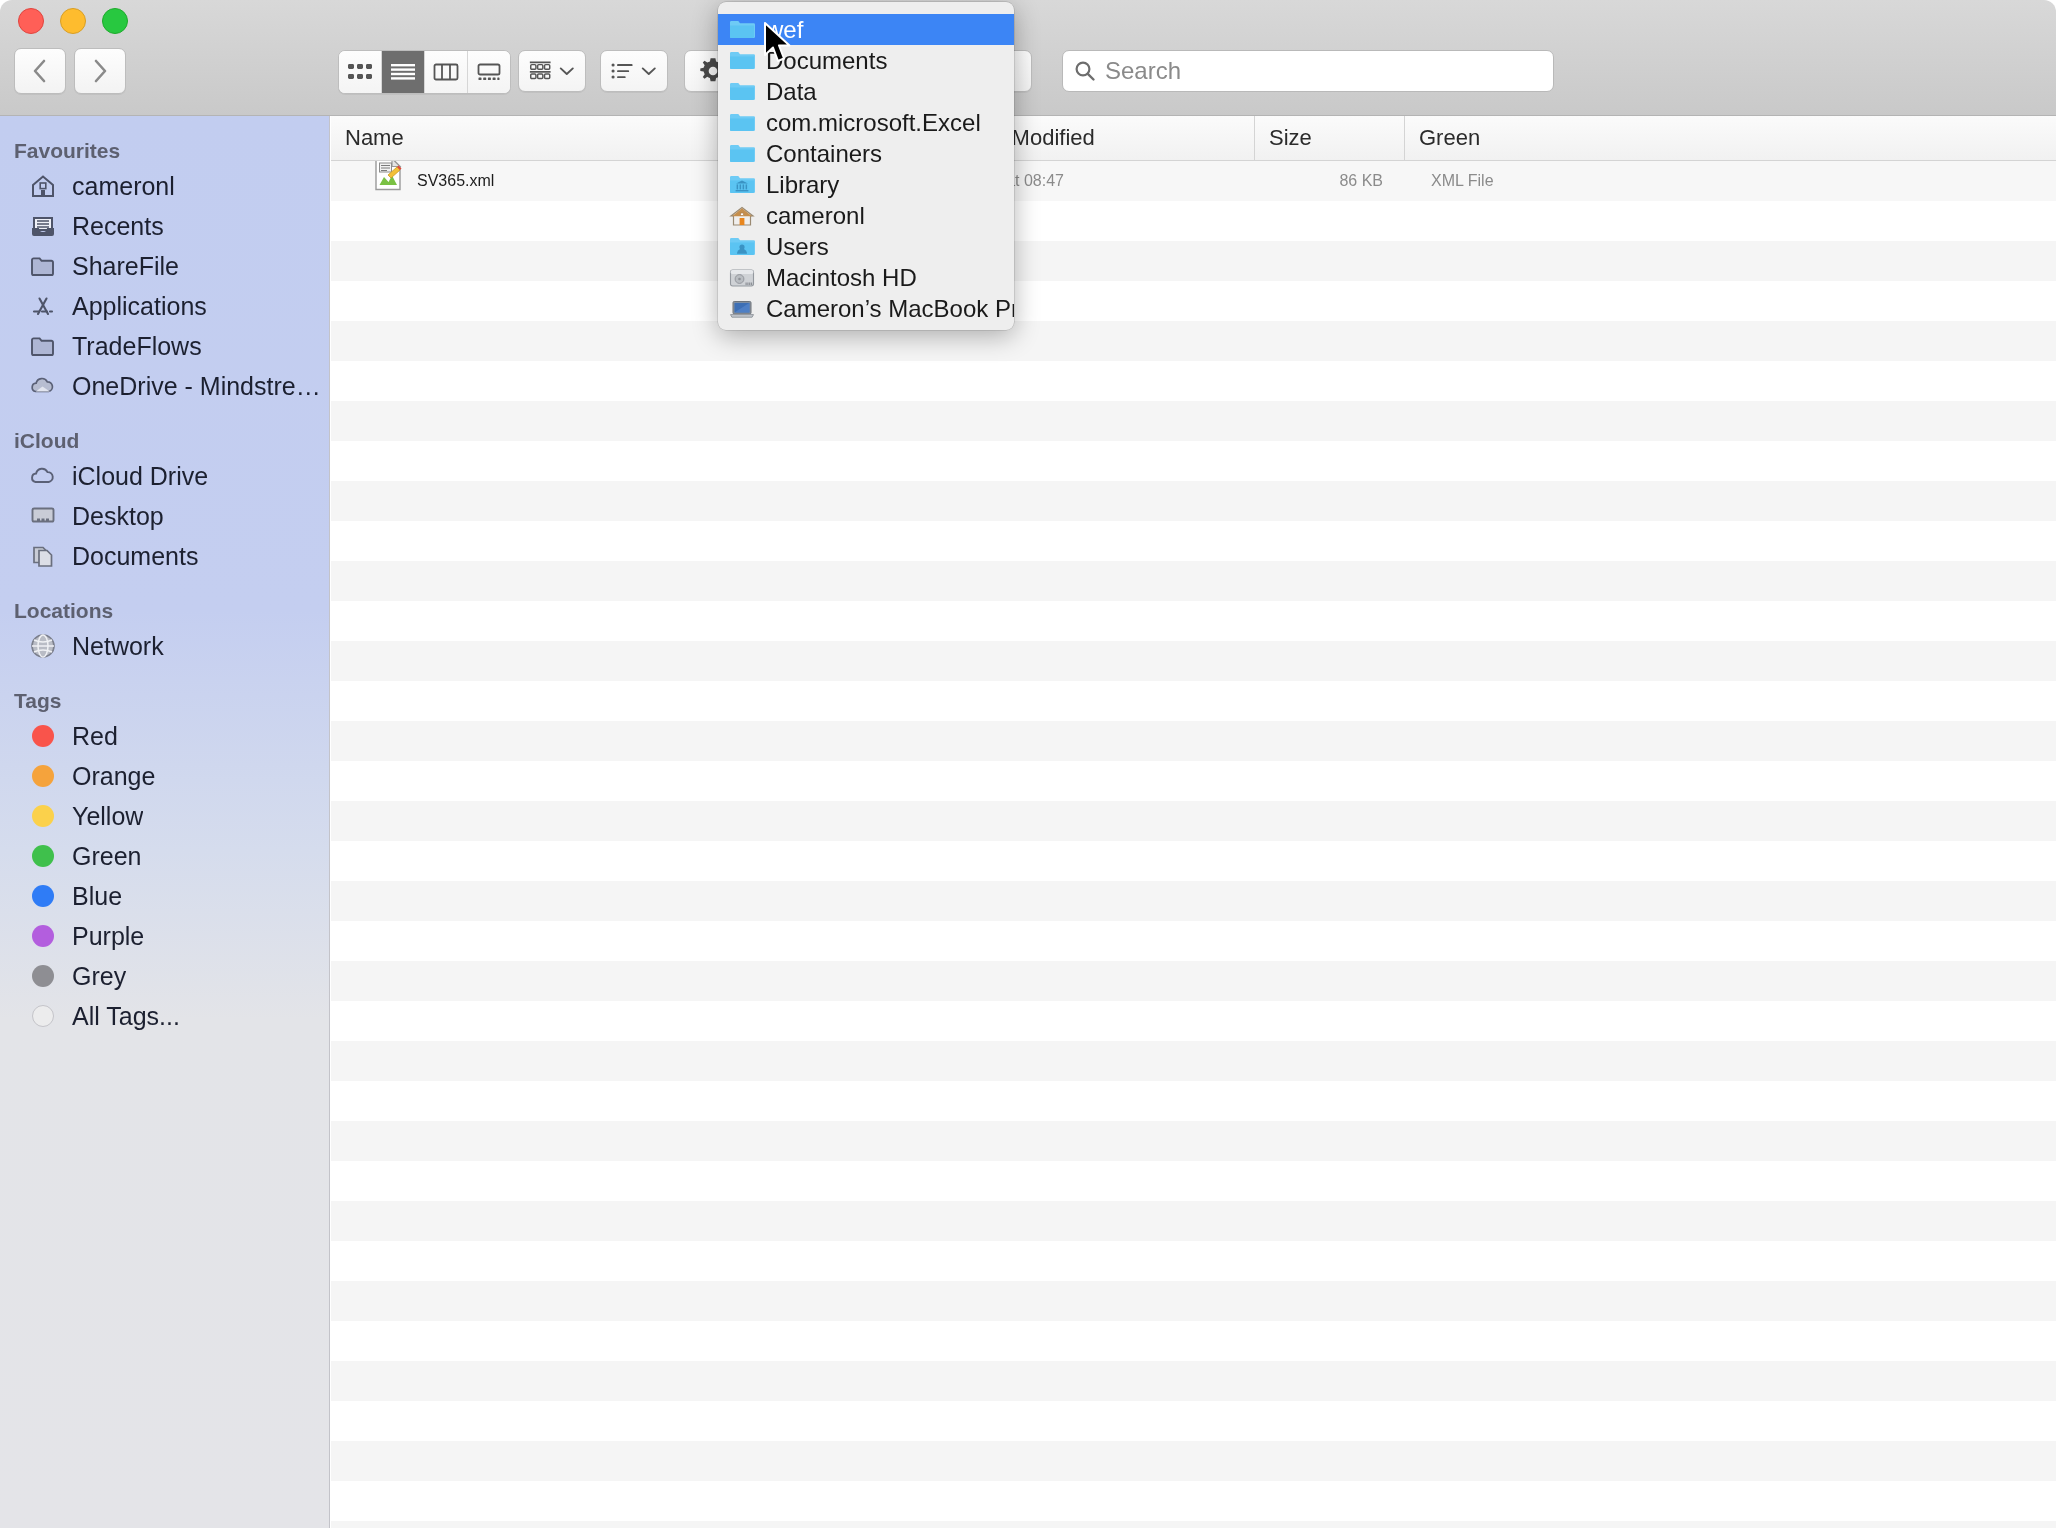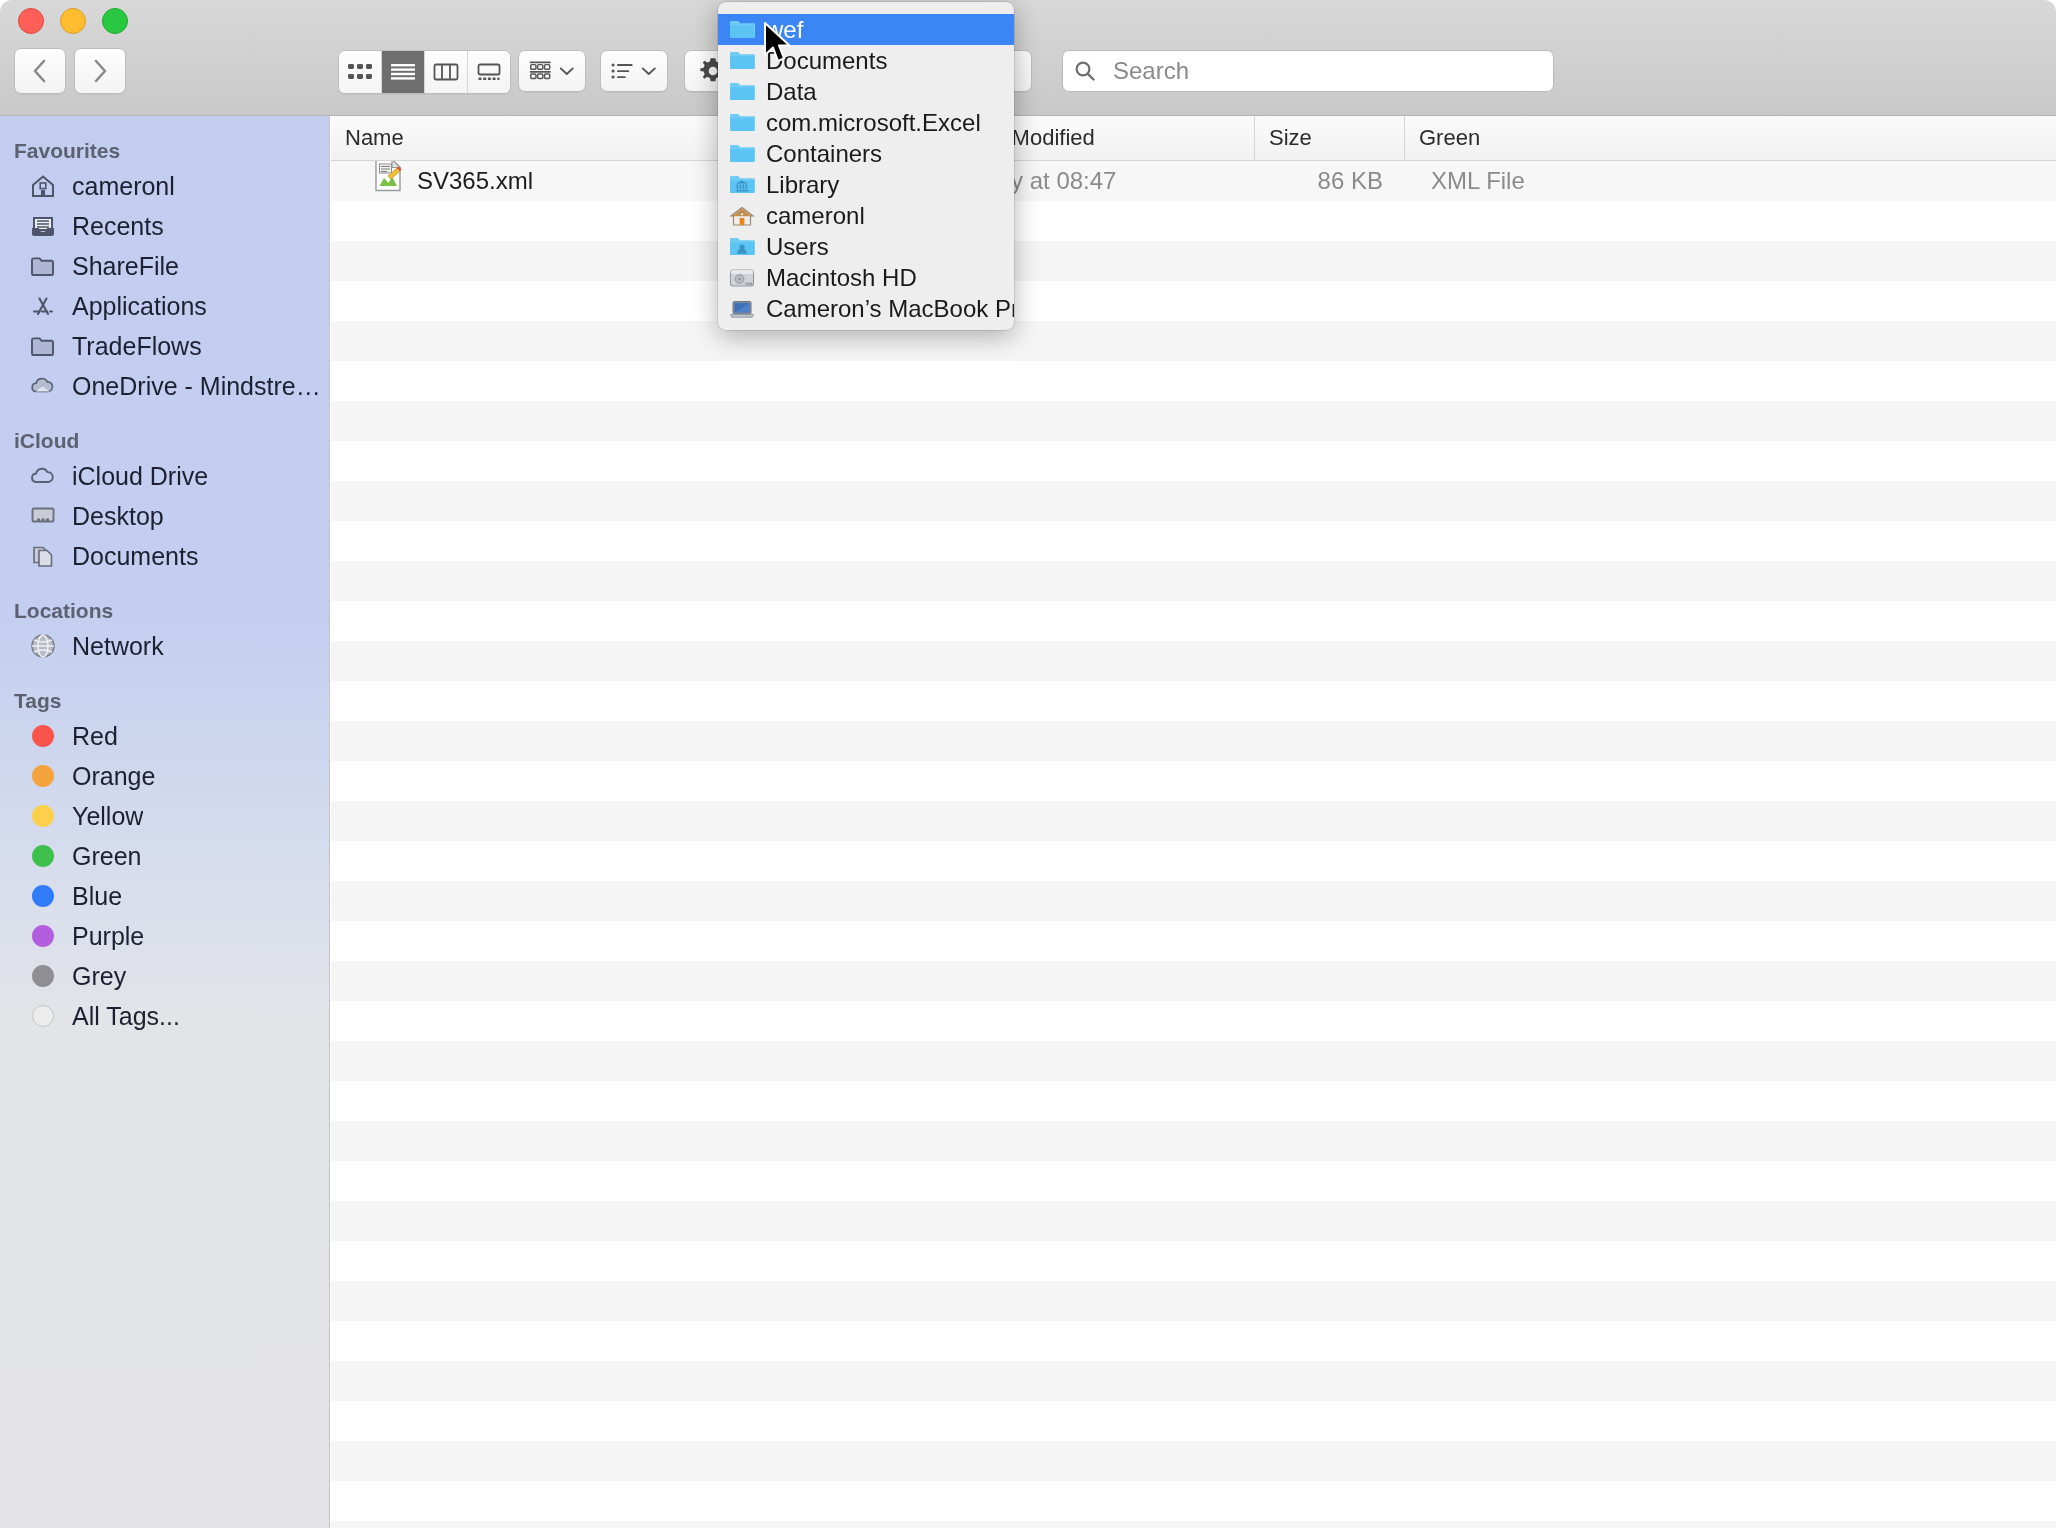--- a/index.html
+++ b/index.html
@@ -121,21 +121,21 @@
     position: absolute;
     left: 1062px; top: 50px;
     width: 492px; height: 42px;
     background: #ffffff;
     border: 1px solid #b9b9b9;
     border-radius: 7px;
     display: flex;
     align-items: center;
     padding: 0 10px;
     box-sizing: border-box;
-    gap: 16px;
+    gap: 8px;
   }
   #search-input-text {
     color: #8a8a8a;
     font-size: 24px;
     line-height: 24px;
   }
 
   
   #sidebar {
     position: absolute;
@@ -217,21 +217,21 @@
   }
   .col-name { width: 614px; }
   .col-date { width: 310px; }
   .col-size { width: 150px; }
   .col-kind { width: 651px; border-right: none; }
 
   .file-row {
     display: flex;
     height: 40px;
     align-items: center;
-    font-size: 24px;
+    font-size: 16px;
     color: #1d1d1d;
     background: #f7f7f7;
   }
   .file-row .cell {
     box-sizing: border-box;
     height: 40px;
     line-height: 40px;
     overflow: hidden;
     white-space: nowrap;
   }

